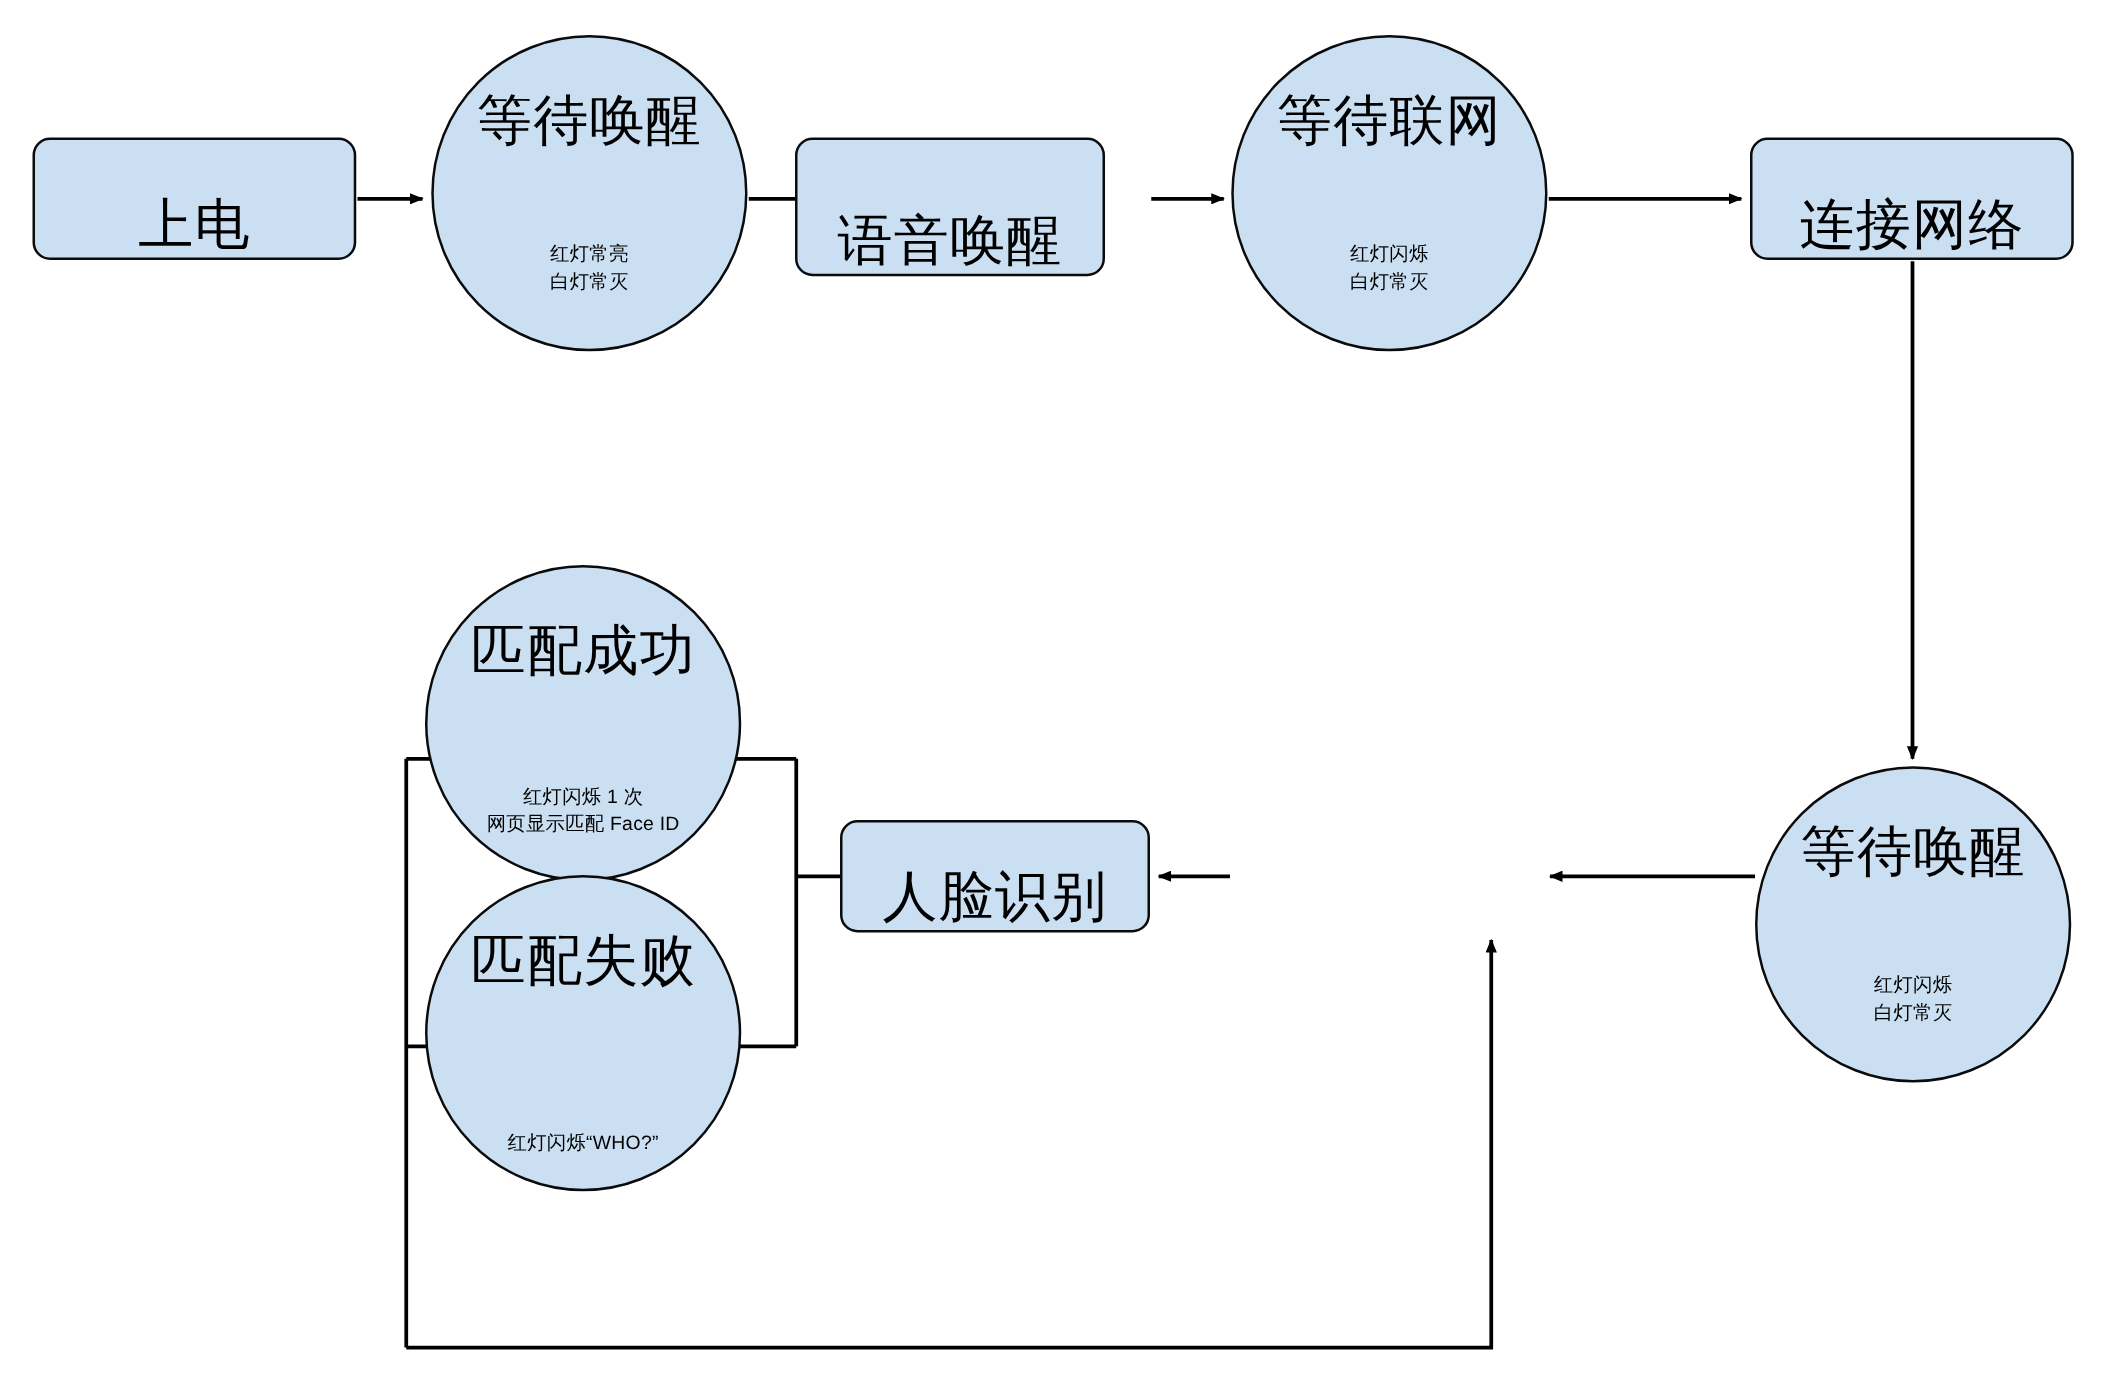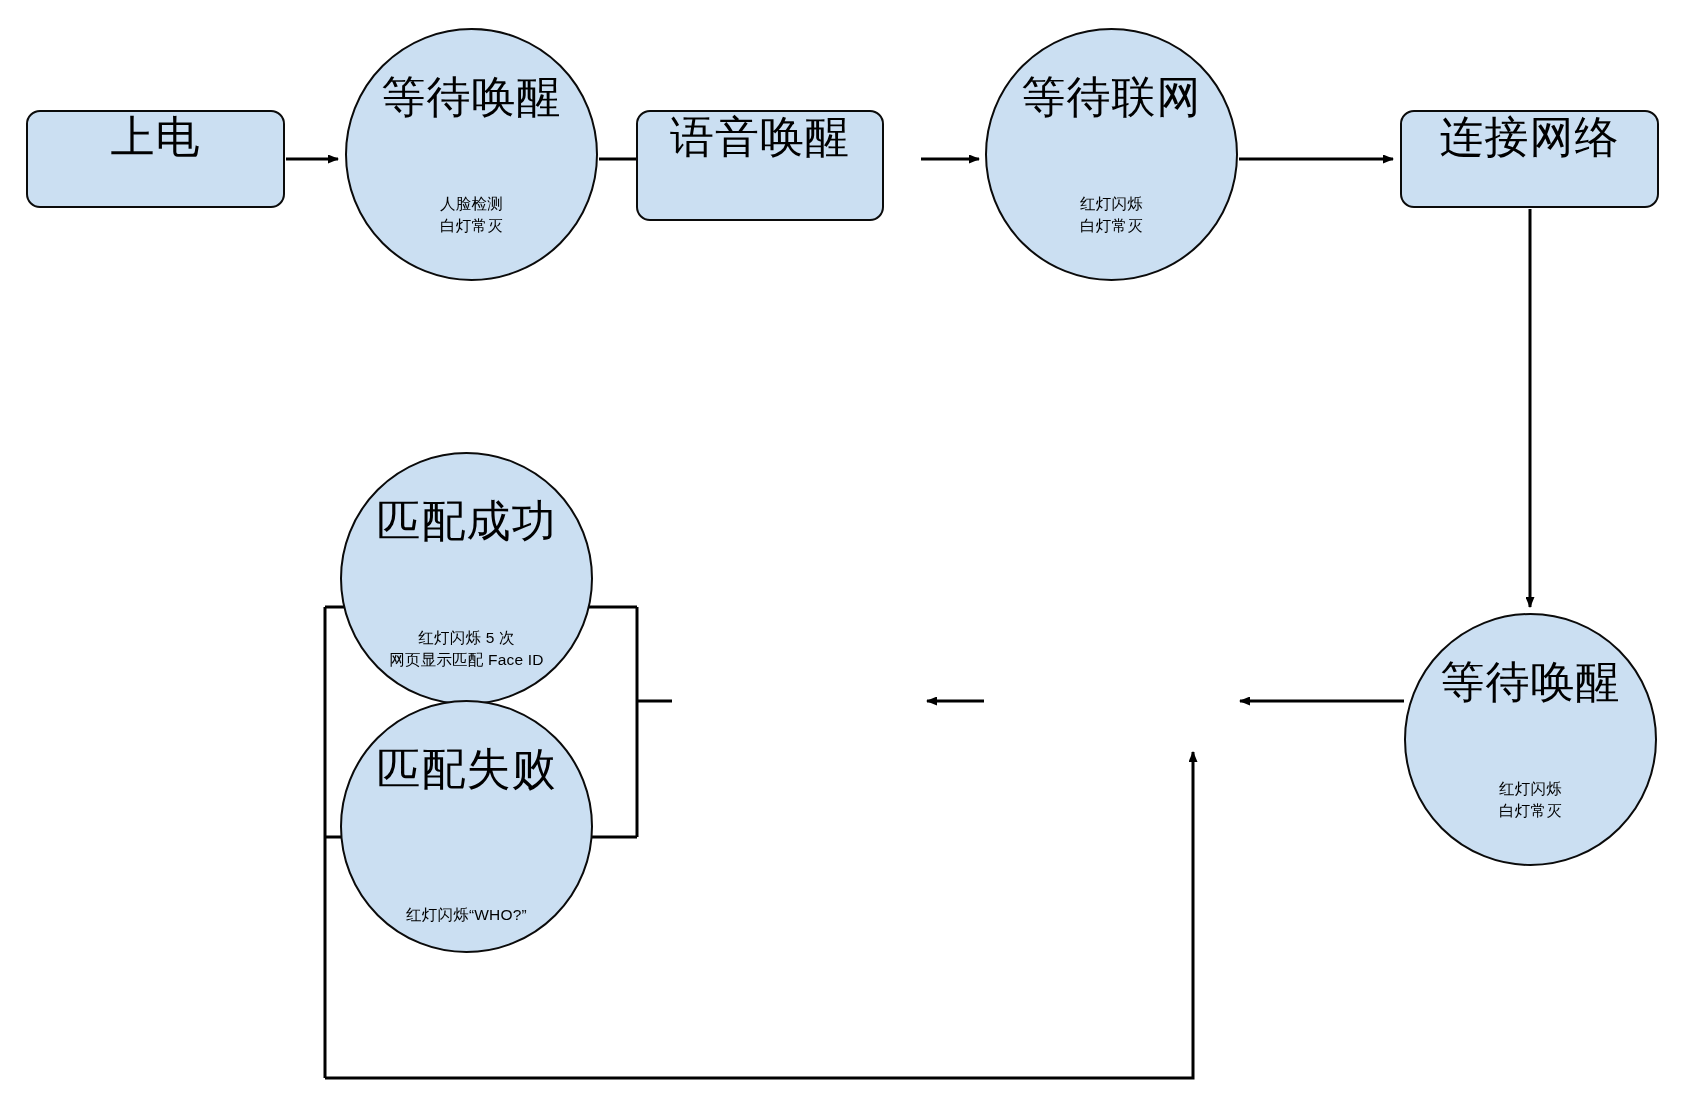--- a/index.html
+++ b/index.html
@@ -28,21 +28,21 @@
     pointer-events: none;
   }
   .node {
     position: absolute;
     box-sizing: border-box;
     background: #cbdff2;
     border: 2.2px solid #0b0b0b;
     display: flex;
     flex-direction: column;
     align-items: center;
-    justify-content: flex-start;
+    justify-content: flex-end;
     text-align: center;
   }
   .node.proc {
     border-radius: 14px;
   }
   .node.state {
     border-radius: 50%;
     justify-content: flex-start;
   }
   .node-title {
@@ -128,21 +128,21 @@
       <path d="M 325 1078 L 1193 1078 L 1193 752" fill="none" stroke="#000" stroke-width="3" marker-end="url(#arrowhead)"></path>
     </g>
   </svg>
 
   <div class="node proc" style="left:26px; top:110px; width:259px; height:98px;">
     <div class="node-title">上电</div>
   </div>
 
   <div class="node state" style="left:345px; top:28px; width:253px; height:253px;">
     <div class="node-title">等待唤醒</div>
-    <div class="node-sub">人脸检测
+    <div class="node-sub">红灯常亮
 白灯常灭</div>
   </div>
 
   <div class="node proc" style="left:636px; top:110px; width:248px; height:111px;">
     <div class="node-title">语音唤醒</div>
   </div>
 
   <div class="node state" style="left:985px; top:28px; width:253px; height:253px;">
     <div class="node-title">等待联网</div>
     <div class="node-sub">红灯闪烁
@@ -153,24 +153,27 @@
     <div class="node-title">连接网络</div>
   </div>
 
   <div class="node state" style="left:1404px; top:613px; width:253px; height:253px;">
     <div class="node-title">等待唤醒</div>
     <div class="node-sub">红灯闪烁
 白灯常灭</div>
   </div>
 
 
+  <div class="node proc" style="left:672px; top:656px; width:248px; height:90px;">
+    <div class="node-title">人脸识别</div>
+  </div>
 
   <div class="node state succ" style="left:340px; top:452px; width:253px; height:253px;">
     <div class="node-title">匹配成功</div>
-    <div class="node-sub">红灯闪烁 5 次
+    <div class="node-sub">红灯闪烁 1 次
 网页显示匹配 Face ID</div>
   </div>
 
   <div class="node state fail" style="left:340px; top:700px; width:253px; height:253px;">
     <div class="node-title">匹配失败</div>
     <div class="node-sub">红灯闪烁“WHO?”</div>
   </div>
 
 </div>
 

